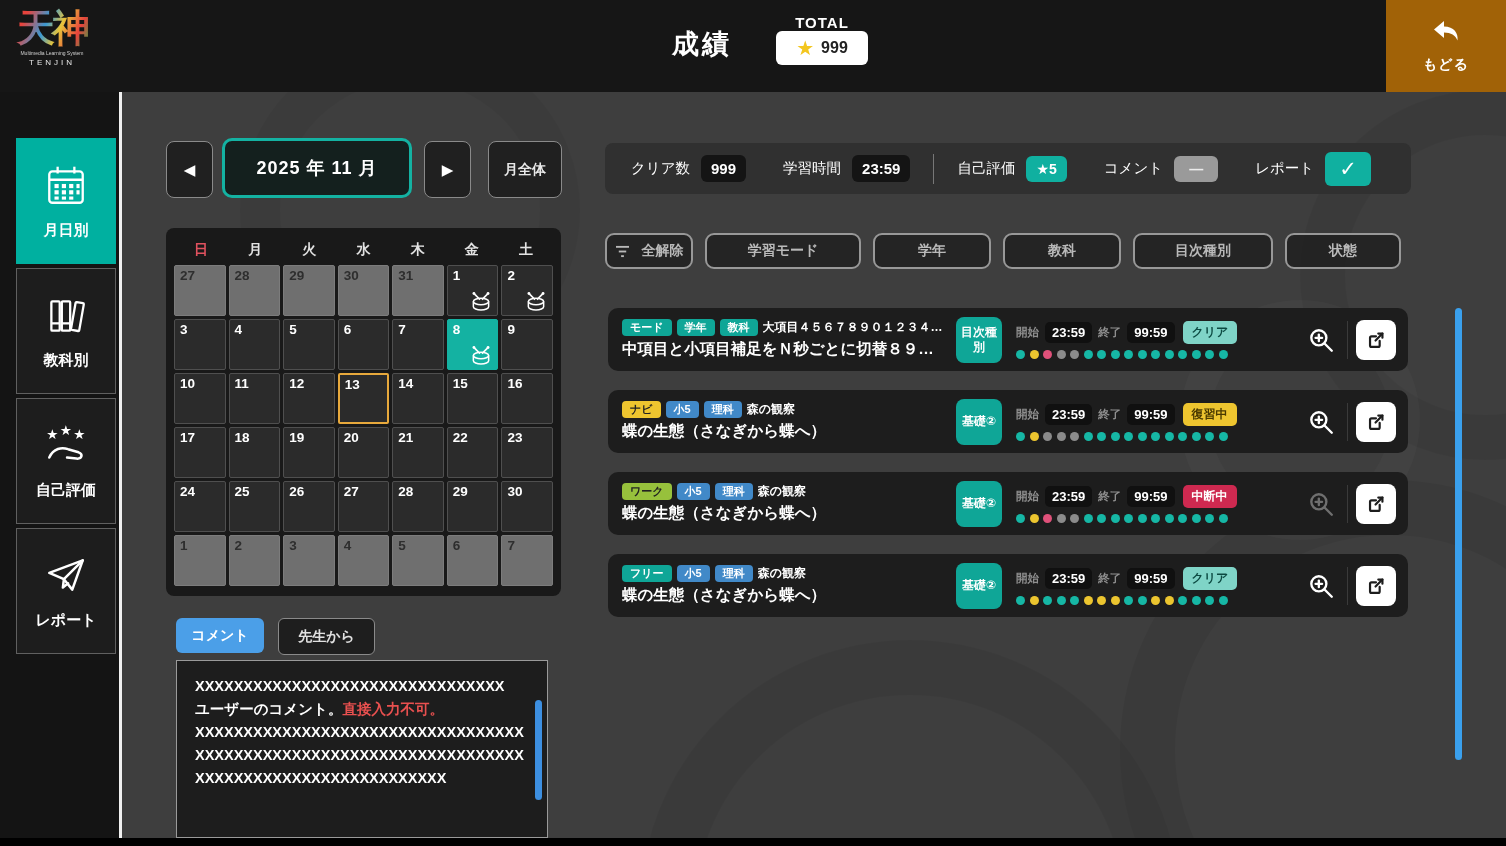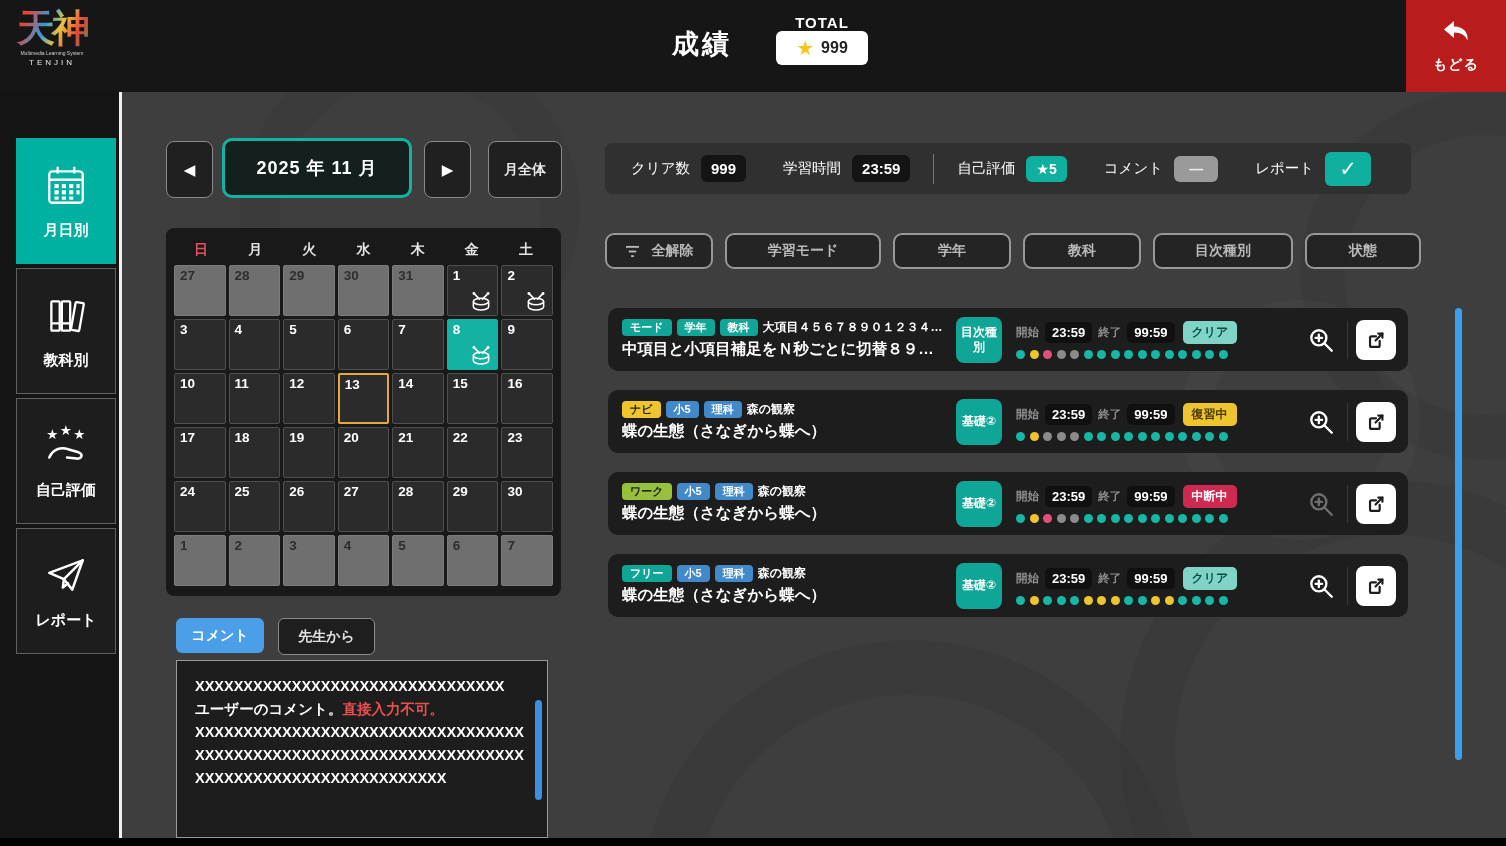--- a/index.html
+++ b/index.html
@@ -22,21 +22,21 @@
     background:linear-gradient(115deg,#e8433c 18%,#3a9ad4 42%,#e7c43a 58%,#e8433c 78%,#3aa04a 95%);
     -webkit-background-clip:text;background-clip:text;color:transparent;}
   .logo-sub{font-size:5px;color:#cfcfcf;line-height:7px;}
   .logo-brand{font-size:8px;color:#e8e8e8;letter-spacing:3px;line-height:11px;}
   .org-info{position:absolute;left:96px;top:16px;color:#fff;font-weight:bold;font-size:13.5px;line-height:28px;}
   .page-title{position:absolute;left:672px;top:26px;color:#fff;font-size:27px;font-weight:bold;letter-spacing:3px;}
   .total-block{position:absolute;left:776px;top:14px;width:92px;text-align:center;}
   .total-label{color:#fff;font-weight:bold;font-size:15px;letter-spacing:1px;}
   .total-badge{background:#fff;border-radius:6px;height:34px;display:flex;align-items:center;justify-content:center;gap:7px;font-weight:bold;font-size:16px;color:#222;}
   .total-star{color:#f3c61f;font-size:20px;}
-  .back-button{position:absolute;right:0;top:0;width:100px;height:92px;background:#b91c1c;display:flex;flex-direction:column;align-items:center;justify-content:center;gap:7px;cursor:pointer;}
+  .back-button{position:absolute;right:0;top:0;width:120px;height:92px;background:#a16207;display:flex;flex-direction:column;align-items:center;justify-content:center;gap:7px;cursor:pointer;}
   .back-label{color:#fff;font-weight:bold;font-size:14px;letter-spacing:1px;}
 
   
   .sidebar{position:absolute;left:0;top:92px;width:119px;height:746px;background:#141414;border-right:3px solid #f0f0f0;z-index:9;}
   .side-tile{position:absolute;left:16px;width:100px;height:126px;background:#1d1d1d;border:1px solid #606060;
     display:flex;flex-direction:column;align-items:center;justify-content:center;gap:9px;cursor:pointer;box-sizing:border-box;}
   .side-tile.active{background:#00b0a0;border-color:#00b0a0;}
   .side-label{color:#fff;font-weight:bold;font-size:15px;}
   .t1{top:46px}.t2{top:176px}.t3{top:306px}.t4{top:436px}
 
@@ -324,21 +324,21 @@
     <span class="stats-divider"></span>
     <span class="stats-label">自己評価</span>
     <span class="badge-teal">★5</span>
     <span class="stats-label gap-lg">コメント</span>
     <span class="badge-gray">—</span>
     <span class="stats-label gap-lg">レポート</span>
     <span class="badge-check">✓</span>
   </div>
 
   <div class="filters">
-      <div class="filter-btn" style="width: 108px; gap: 12px;">
+      <div class="filter-btn" style="width: 88px; gap: 12px;">
         <svg viewBox="0 0 16 14" width="15" height="13">
           <line x1="1" y1="2" x2="15" y2="2" stroke="#b9b9b9" stroke-width="2"></line>
           <line x1="4" y1="7" x2="12" y2="7" stroke="#b9b9b9" stroke-width="2"></line>
           <line x1="6.5" y1="12" x2="9.5" y2="12" stroke="#b9b9b9" stroke-width="2"></line>
         </svg>
         <span>全解除</span>
       </div>
       <div class="filter-btn" style="width: 156px;">
         <span>学習モード</span>
       </div>

